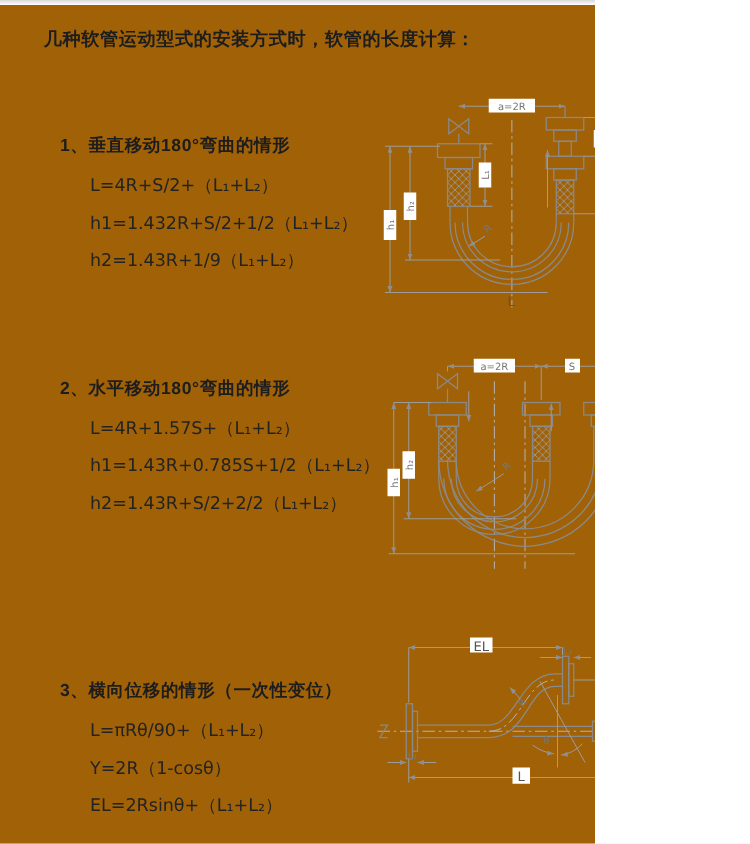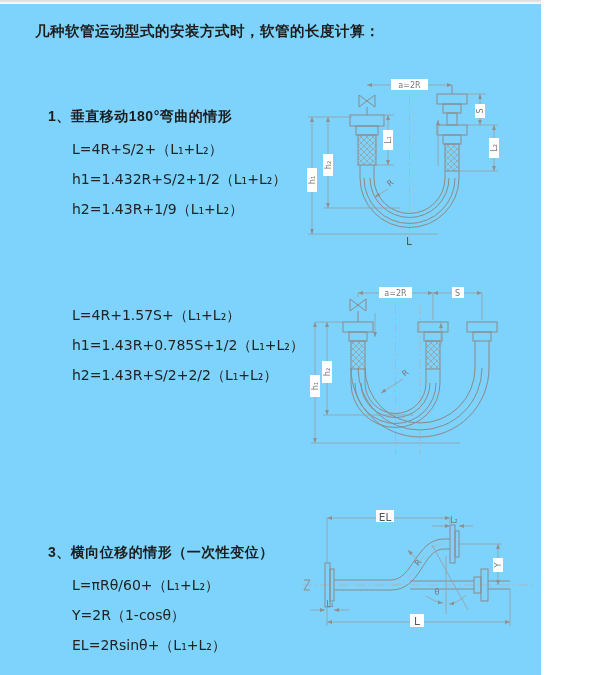--- a/index.html
+++ b/index.html
@@ -1,16 +1,16 @@
 <!DOCTYPE html>
 <html><head>
 <meta charset="utf-8">
 <style>
   html,body{margin:0;padding:0;background:#ffffff;}
-  .page{position:relative;width:541px;height:675px;background:#7dd3fc;overflow:hidden;
+  .page{position:relative;width:476px;height:675px;background:#a16207;overflow:hidden;
         font-family:"Liberation Sans","DejaVu Sans",sans-serif;color:#222;}
   .edge-top{position:absolute;left:0;top:0;width:600px;height:4px;
         background:linear-gradient(#d9d9d9,#ffffff);}
   .title{position:absolute;left:35px;top:22px;font-size:14.5px;font-weight:bold;
         letter-spacing:0.5px;color:#1d1d1d;white-space:nowrap;}
   .section{position:absolute;left:48px;width:280px;}
   .heading{font-size:14px;font-weight:bold;color:#1d1d1d;height:28px;line-height:20px;
         letter-spacing:0.5px;white-space:nowrap;}
   .formula{font-size:14px;color:#232323;height:30px;line-height:30px;
         padding-left:24px;white-space:nowrap;font-family:"DejaVu Sans","Liberation Sans",sans-serif;}
@@ -33,28 +33,29 @@
   <div class="title">几种软管运动型式的安装方式时，软管的长度计算：</div>
 
   <div class="section" style="top:106px">
     <div class="heading">1、垂直移动180°弯曲的情形</div>
     <div class="formula">L=4R+S/2+（L₁+L₂）</div>
     <div class="formula">h1=1.432R+S/2+1/2（L₁+L₂）</div>
     <div class="formula">h2=1.43R+1/9（L₁+L₂）</div>
   </div>
 
   <div class="section" style="top:300px">
+    <div class="heading">2、水平移动180°弯曲的情形</div>
     <div class="formula">L=4R+1.57S+（L₁+L₂）</div>
     <div class="formula">h1=1.43R+0.785S+1/2（L₁+L₂）</div>
     <div class="formula">h2=1.43R+S/2+2/2（L₁+L₂）</div>
   </div>
 
   <div class="section" style="top:542px">
     <div class="heading">3、横向位移的情形（一次性变位）</div>
-    <div class="formula">L=πRθ/60+（L₁+L₂）</div>
+    <div class="formula">L=πRθ/90+（L₁+L₂）</div>
     <div class="formula">Y=2R（1-cosθ）</div>
     <div class="formula">EL=2Rsinθ+（L₁+L₂）</div>
   </div>
 
   <svg style="left:298px;top:68px" width="235" height="195" viewBox="0 0 235 195">
     <defs>
       <pattern id="hx1" patternUnits="userSpaceOnUse" width="6" height="6">
         <path d="M0,0 L6,6 M6,0 L0,6" stroke="#9a9a9a" stroke-width="0.7"></path>
       </pattern>
       <marker id="m1" markerWidth="8" markerHeight="6" refX="6.5" refY="2.5" orient="auto-start-reverse">

